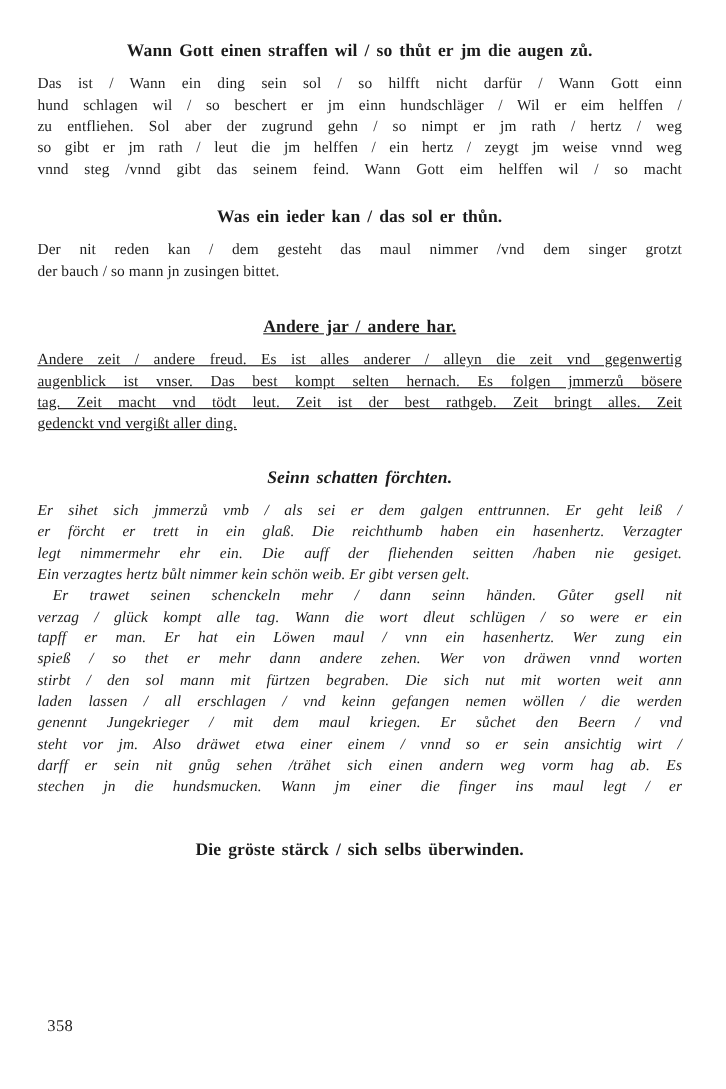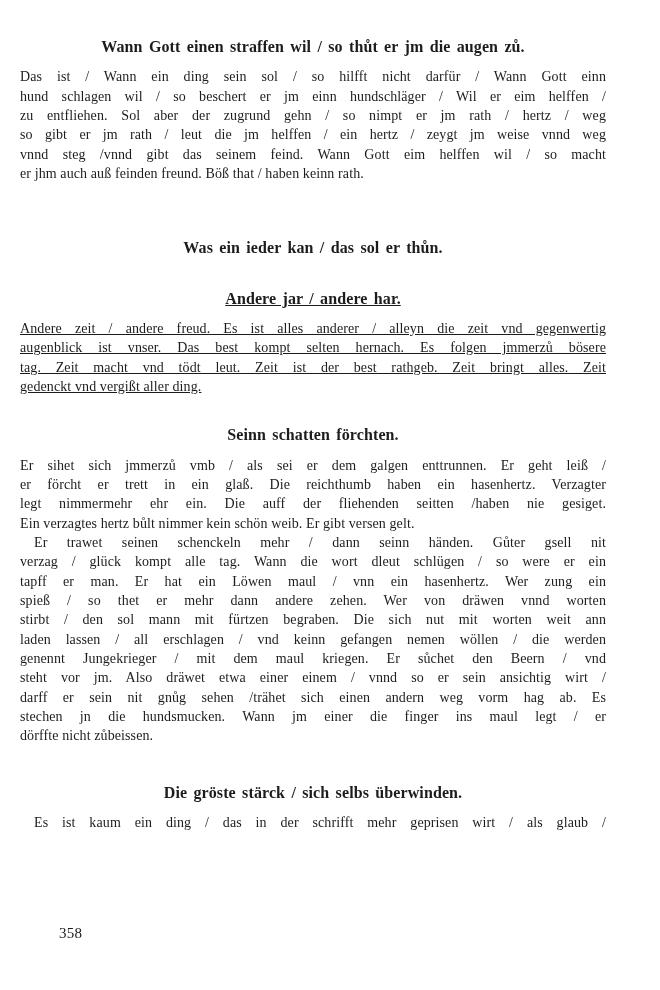--- a/index.html
+++ b/index.html
@@ -15,28 +15,28 @@
     position: relative;
     width: 660px;
     height: 990px;
     background: #ffffff;
     color: #1c1c1c;
     font-family: "Liberation Serif", "DejaVu Serif", serif;
     overflow: hidden;
   }
   .textblock {
     position: absolute;
-    left: 20px;
+    left: 34px;
     top: 37px;
     width: 586px;
   }
   .sec { margin: 0; }
-  .sec-2 { margin-top: 55px; }
+  .sec-2 { margin-top: 24px; }
   .sec-3 { margin-top: 31px; text-decoration: underline; }
-  .sec-4 { margin-top: 29px; }
+  .sec-4 { margin-top: 29px; font-style: italic; }
   .sec-5 { margin-top: 37px; }
   .heading {
     font-size: 16px;
     font-weight: bold;
     text-align: center;
     line-height: 19.33px;
     margin: 0 0 11px 0;
     word-spacing: 2.2px;
     letter-spacing: 0.1px;
   }
@@ -51,47 +51,50 @@
     text-align-last: justify;
   }
   .line.last {
     text-align-last: left;
   }
   .line.indent {
     padding-left: 14px;
   }
   .pagenum {
     position: absolute;
-    left: 59px;
+    left: 43px;
     top: 925px;
     font-size: 15px;
     line-height: 16px;
     letter-spacing: 0.3px;
   }
 </style>
 </head>
 <body>
 
 <div class="page">
   <main class="textblock">
 
     <section class="sec sec-1">
       <h2 class="heading">Wann Gott einen straffen wil / so thůt er jm die augen zů.</h2>
       <div class="para">
           <div class="line">Das ist / Wann ein ding sein sol / so hilfft nicht darfür / Wann Gott einn</div>
           <div class="line">hund schlagen wil / so beschert er jm einn hundschläger / Wil er eim helffen /</div>
           <div class="line">zu entfliehen. Sol aber der zugrund gehn / so nimpt er jm rath / hertz / weg</div>
           <div class="line">so gibt er jm rath / leut die jm helffen / ein hertz / zeygt jm weise vnnd weg</div>
           <div class="line">vnnd steg /vnnd gibt das seinem feind. Wann Gott eim helffen wil / so macht</div>
-          <div class="line last">er jhm auch auß feinden freund. Böß that / haben keinn rath.</div>
         </div>
     </section>
 
     <section class="sec sec-2">
       <h2 class="heading">Was ein ieder kan / das sol er thůn.</h2>
+      <div class="para">
+          <div class="line">Der nit reden kan / dem gesteht das maul nimmer /vnd dem singer grotzt</div>
+          <div class="line last">der bauch / so mann jn zusingen bittet.</div>
+        </div>
     </section>
 
     <section class="sec sec-3">
       <h2 class="heading">Andere jar / andere har.</h2>
       <div class="para">
           <div class="line">Andere zeit / andere freud. Es ist alles anderer / alleyn die zeit vnd gegenwertig</div>
           <div class="line">augenblick ist vnser. Das best kompt selten hernach. Es folgen jmmerzů bösere</div>
           <div class="line">tag. Zeit macht vnd tödt leut. Zeit ist der best rathgeb. Zeit bringt alles. Zeit</div>
           <div class="line last">gedenckt vnd vergißt aller ding.</div>
         </div>
@@ -109,27 +112,25 @@
           <div class="line indent">Er trawet seinen schenckeln mehr / dann seinn händen. Gůter gsell nit</div>
           <div class="line">verzag / glück kompt alle tag. Wann die wort dleut schlügen / so were er ein</div>
           <div class="line">tapff er man. Er hat ein Löwen maul / vnn ein hasenhertz. Wer zung ein</div>
           <div class="line">spieß / so thet er mehr dann andere zehen. Wer von dräwen vnnd worten</div>
           <div class="line">stirbt / den sol mann mit fürtzen begraben. Die sich nut mit worten weit ann</div>
           <div class="line">laden lassen / all erschlagen / vnd keinn gefangen nemen wöllen / die werden</div>
           <div class="line">genennt Jungekrieger / mit dem maul kriegen. Er sůchet den Beern / vnd</div>
           <div class="line">steht vor jm. Also dräwet etwa einer einem / vnnd so er sein ansichtig wirt /</div>
           <div class="line">darff er sein nit gnůg sehen /trähet sich einen andern weg vorm hag ab. Es</div>
           <div class="line">stechen jn die hundsmucken. Wann jm einer die finger ins maul legt / er</div>
-          <div class="line last">dörffte nicht zůbeissen.</div>
         </div>
     </section>
 
     <section class="sec sec-5">
       <h2 class="heading">Die gröste stärck / sich selbs überwinden.</h2>
       <div class="para">
-          <div class="line indent">Es ist kaum ein ding / das in der schrifft mehr geprisen wirt / als glaub /</div>
         </div>
     </section>
 
   </main>
 
   <footer class="pagenum">358</footer>
 </div>
 
 </body></html>

